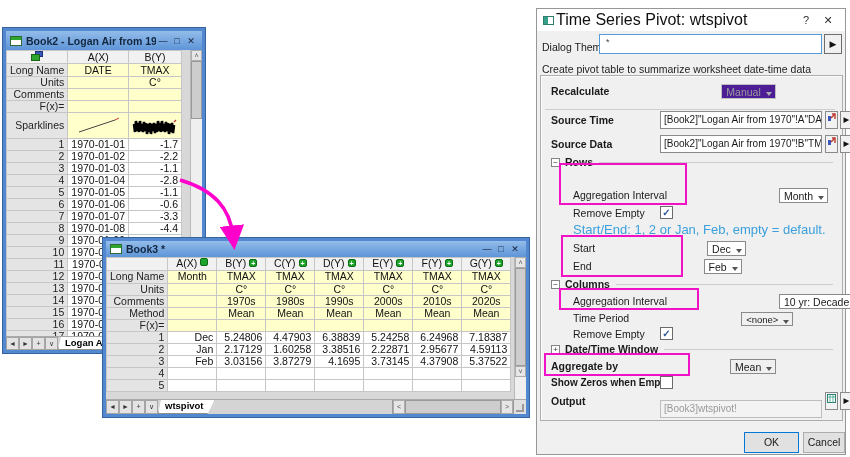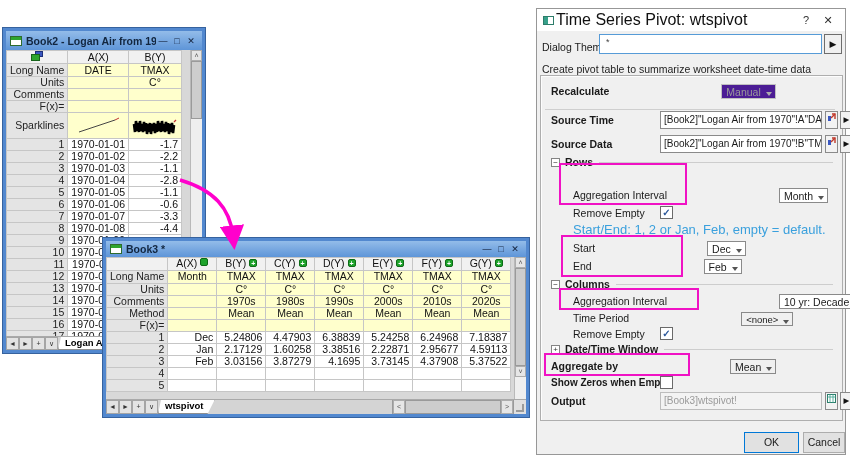--- a/index.html
+++ b/index.html
@@ -512,21 +512,21 @@
       <span class="ctrl combo gray" style="width:97px;"><span>Mean</span><span class="chev"></span></span>
     </div>
 
     <div class="drow" style="top:364px;">
       <span class="dlabel bold" style="font-size:10px;">Show Zeros when Empty</span>
       <span class="cb"></span>
     </div>
 
     <div class="drow" style="top:382px;">
       <span class="dlabel bold">Output</span>
-      <span class="ctrl tinput disabled" style="width:162px;">[Book3]wtspivot!</span>
+      <span class="ctrl tinput disabled" style="width:162px;margin-top:8px;">[Book3]wtspivot!</span>
       <span class="mini" style="left:274px;"><svg width="9" height="9">
             <rect x="0.5" y="0.5" width="8" height="8" fill="#fff" stroke="#2d7d6a"></rect>
             <path d="M0,3 h9 M3,0 v9 M6,0 v9" stroke="#37a08a" stroke-width="0.8"></path>
           </svg></span>
       <span class="mini" style="left:289px;">▶</span>
     </div>
 
     <div class="mgbox" style="left:22px; top:154px; width:128px; height:42px;"></div>
     <div class="mgbox" style="left:24px; top:226px; width:122px; height:42px;"></div>
     <div class="mgbox" style="left:22px; top:279px; width:140px; height:22px;"></div>

